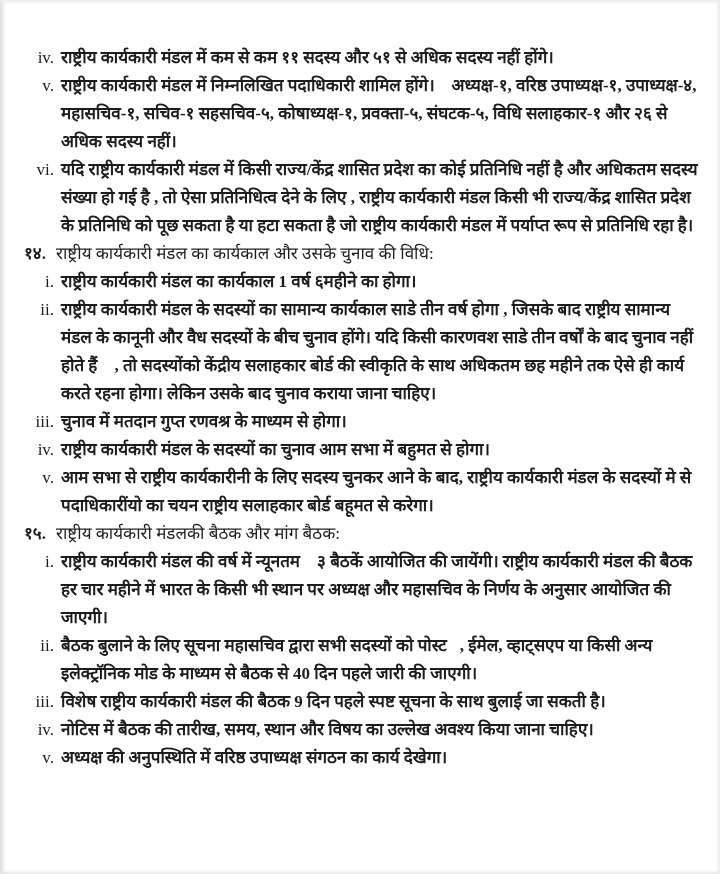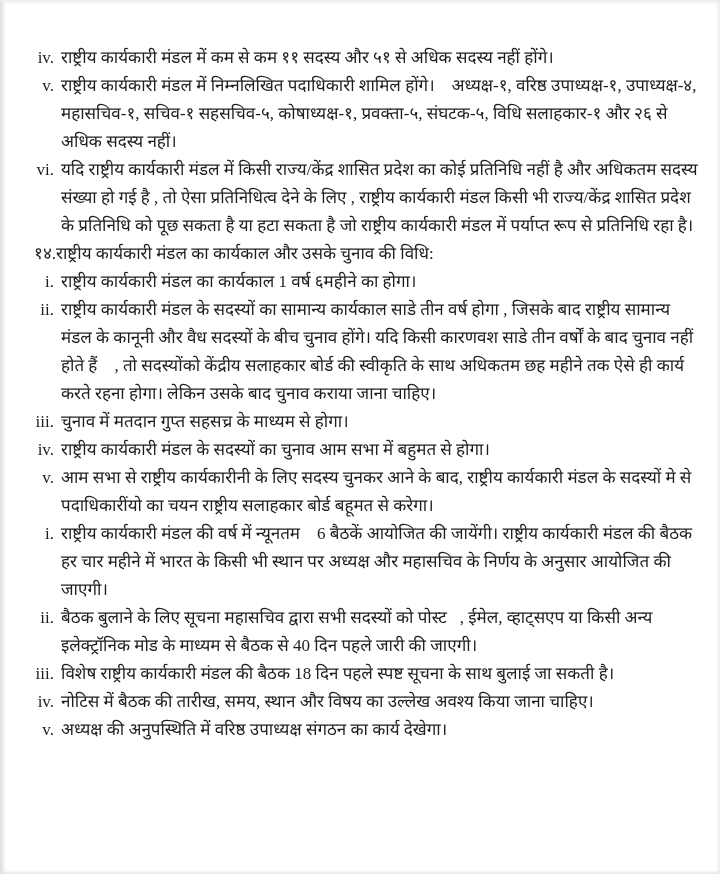--- a/index.html
+++ b/index.html
@@ -51,26 +51,27 @@
   }
   .item .marker {
     flex: 0 0 42px;
     text-align: right;
     padding-right: 7px;
     white-space: nowrap;
   }
   .item .text {
     flex: 1;
     white-space: pre-wrap;
+    font-weight: bold;
   }
   .item.section .marker {
-    text-align: right;
+    text-align: center;
     padding-left: 2px;
     padding-right: 0;
-    font-weight: normal;
+    font-weight: bold;
   }
   .item.section .text {
     font-weight: normal;
   }
 </style>
 </head>
 <body>
 
 <div class="scan-edge-left"></div>
 <div class="scan-edge-top"></div>
@@ -97,41 +98,45 @@
     <div class="item sub">
       <span class="marker">i.</span>
       <span class="text">राष्ट्रीय कार्यकारी मंडल का कार्यकाल 1 वर्ष ६महीने का होगा।</span>
     </div>
     <div class="item sub">
       <span class="marker">ii.</span>
       <span class="text">राष्ट्रीय कार्यकारी मंडल के सदस्यों का सामान्य कार्यकाल साडे तीन वर्ष होगा , जिसके बाद राष्ट्रीय सामान्य मंडल के कानूनी और वैध सदस्यों के बीच चुनाव होंगे। यदि किसी कारणवश साडे तीन वर्षों के बाद चुनाव नहीं होते हैं    , तो सदस्योंको केंद्रीय सलाहकार बोर्ड की स्वीकृति के साथ अधिकतम छह महीने तक ऐसे ही कार्य करते रहना होगा। लेकिन उसके बाद चुनाव कराया जाना चाहिए।</span>
     </div>
     <div class="item sub">
       <span class="marker">iii.</span>
-      <span class="text">चुनाव में मतदान गुप्त सहसच्र के माध्यम से होगा।</span>
+      <span class="text">चुनाव में मतदान गुप्त रणवश्र के माध्यम से होगा।</span>
     </div>
     <div class="item sub">
       <span class="marker">iv.</span>
       <span class="text">राष्ट्रीय कार्यकारी मंडल के सदस्यों का चुनाव आम सभा में बहुमत से होगा।</span>
     </div>
     <div class="item sub">
       <span class="marker">v.</span>
       <span class="text">आम सभा से राष्ट्रीय कार्यकारीनी के लिए सदस्य चुनकर आने के बाद, राष्ट्रीय कार्यकारी मंडल के सदस्यों मे से पदाधिकारींयो का चयन राष्ट्रीय सलाहकार बोर्ड बहूमत से करेगा।</span>
     </div>
+    <div class="item section">
+      <span class="marker">१५.</span>
+      <span class="text">राष्ट्रीय कार्यकारी मंडलकी बैठक और मांग बैठक:</span>
+    </div>
     <div class="item sub">
       <span class="marker">i.</span>
-      <span class="text">राष्ट्रीय कार्यकारी मंडल की वर्ष में न्यूनतम    6 बैठकें आयोजित की जायेंगी। राष्ट्रीय कार्यकारी मंडल की बैठक हर चार महीने में भारत के किसी भी स्थान पर अध्यक्ष और महासचिव के निर्णय के अनुसार आयोजित की जाएगी।</span>
+      <span class="text">राष्ट्रीय कार्यकारी मंडल की वर्ष में न्यूनतम    ३ बैठकें आयोजित की जायेंगी। राष्ट्रीय कार्यकारी मंडल की बैठक हर चार महीने में भारत के किसी भी स्थान पर अध्यक्ष और महासचिव के निर्णय के अनुसार आयोजित की जाएगी।</span>
     </div>
     <div class="item sub">
       <span class="marker">ii.</span>
       <span class="text">बैठक बुलाने के लिए सूचना महासचिव द्वारा सभी सदस्यों को पोस्ट   , ईमेल, व्हाट्सएप या किसी अन्य इलेक्ट्रॉनिक मोड के माध्यम से बैठक से 40 दिन पहले जारी की जाएगी।</span>
     </div>
     <div class="item sub">
       <span class="marker">iii.</span>
-      <span class="text">विशेष राष्ट्रीय कार्यकारी मंडल की बैठक 18 दिन पहले स्पष्ट सूचना के साथ बुलाई जा सकती है।</span>
+      <span class="text">विशेष राष्ट्रीय कार्यकारी मंडल की बैठक 9 दिन पहले स्पष्ट सूचना के साथ बुलाई जा सकती है।</span>
     </div>
     <div class="item sub">
       <span class="marker">iv.</span>
       <span class="text">नोटिस में बैठक की तारीख, समय, स्थान और विषय का उल्लेख अवश्य किया जाना चाहिए।</span>
     </div>
     <div class="item sub">
       <span class="marker">v.</span>
       <span class="text">अध्यक्ष की अनुपस्थिति में वरिष्ठ उपाध्यक्ष संगठन का कार्य देखेगा।</span>
     </div>
   </div>

